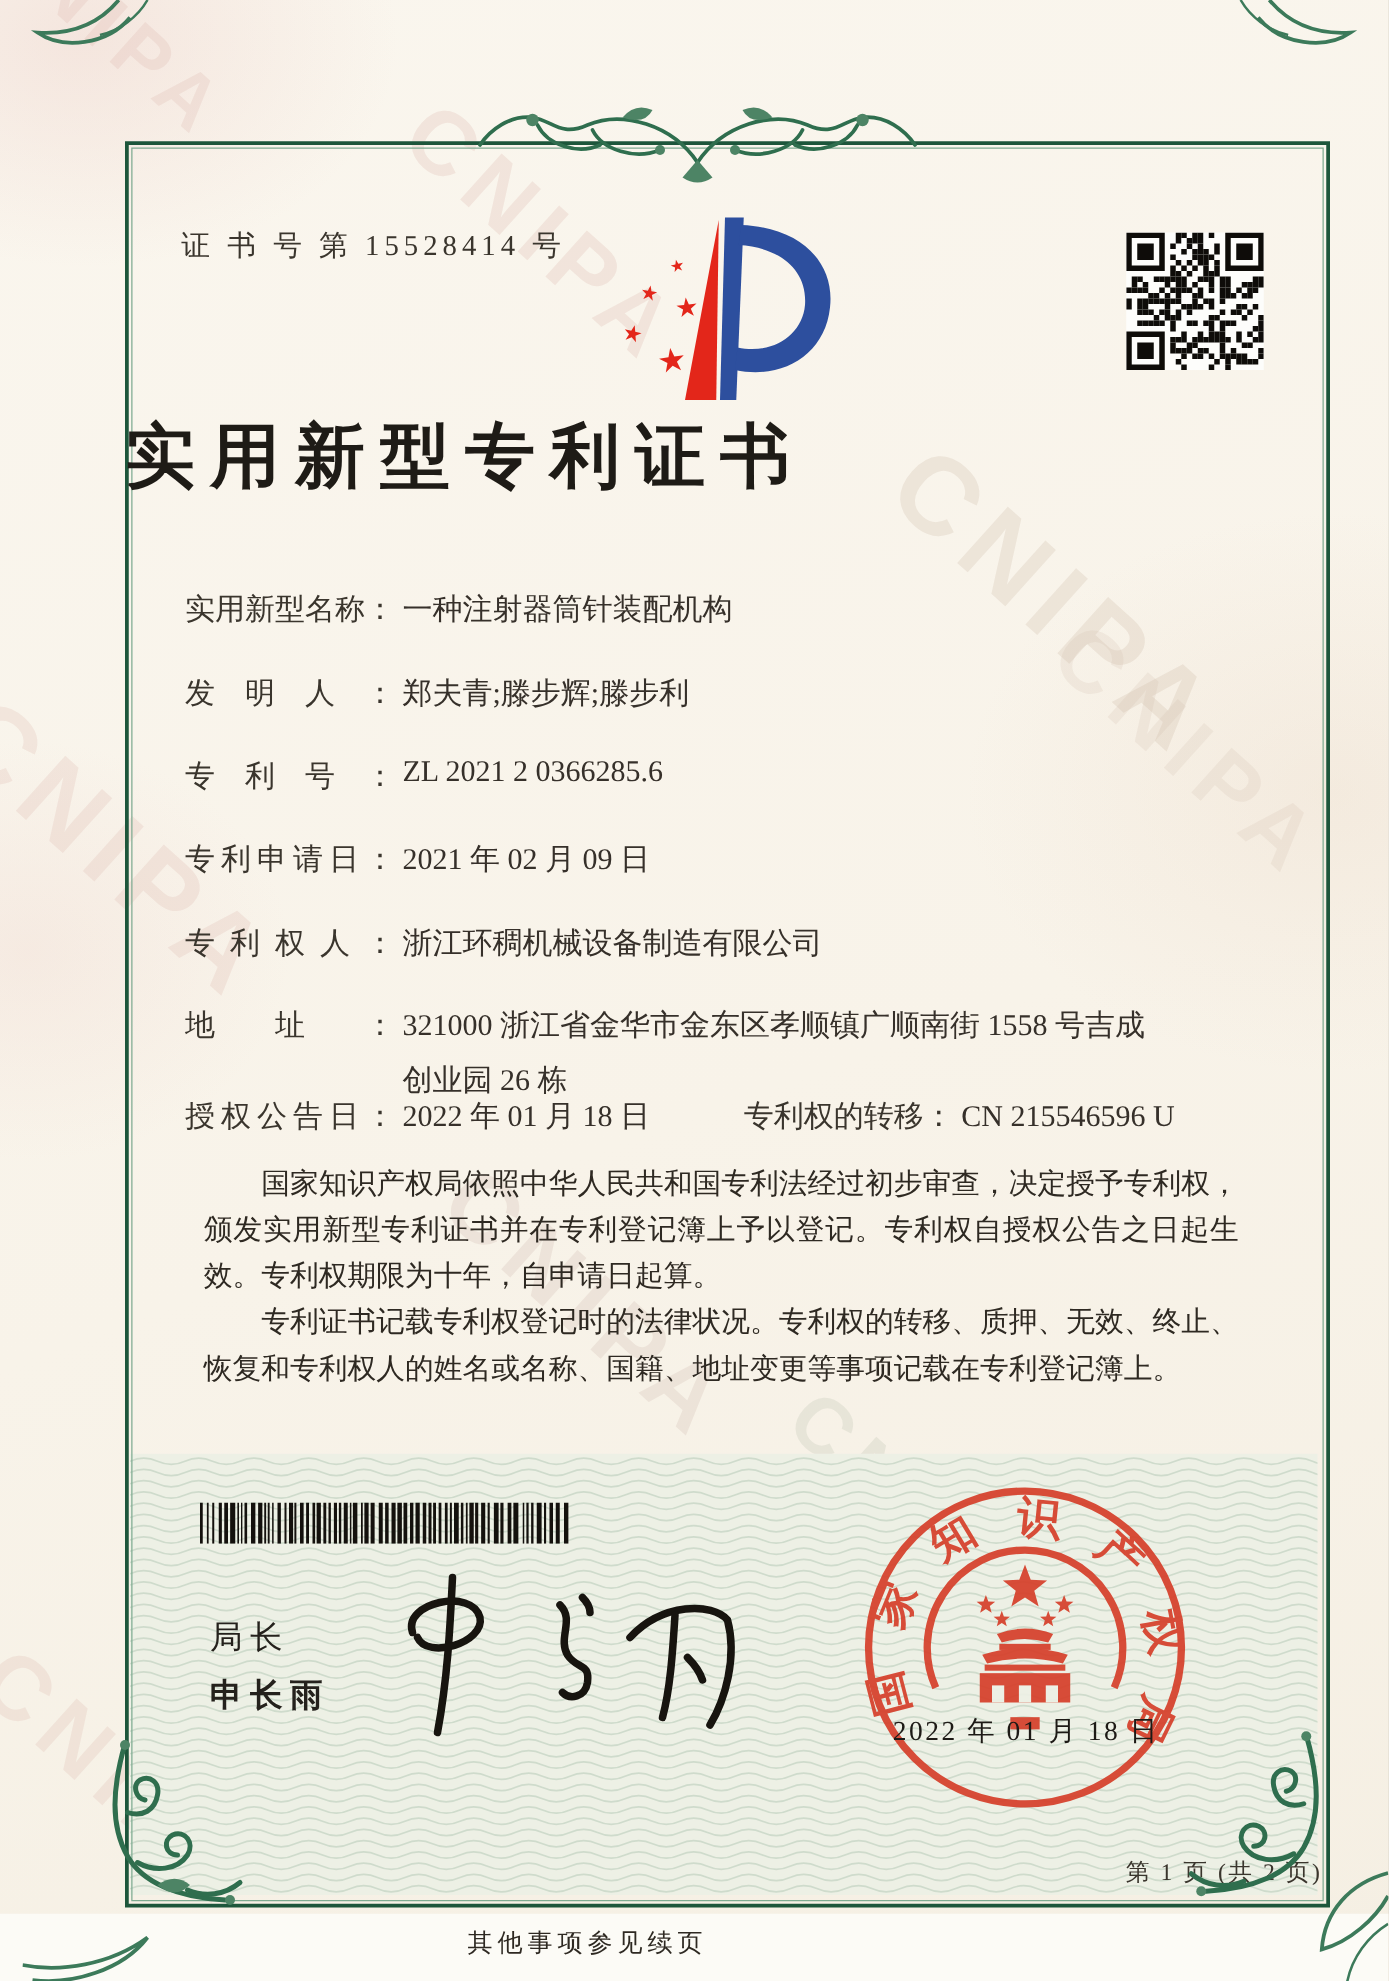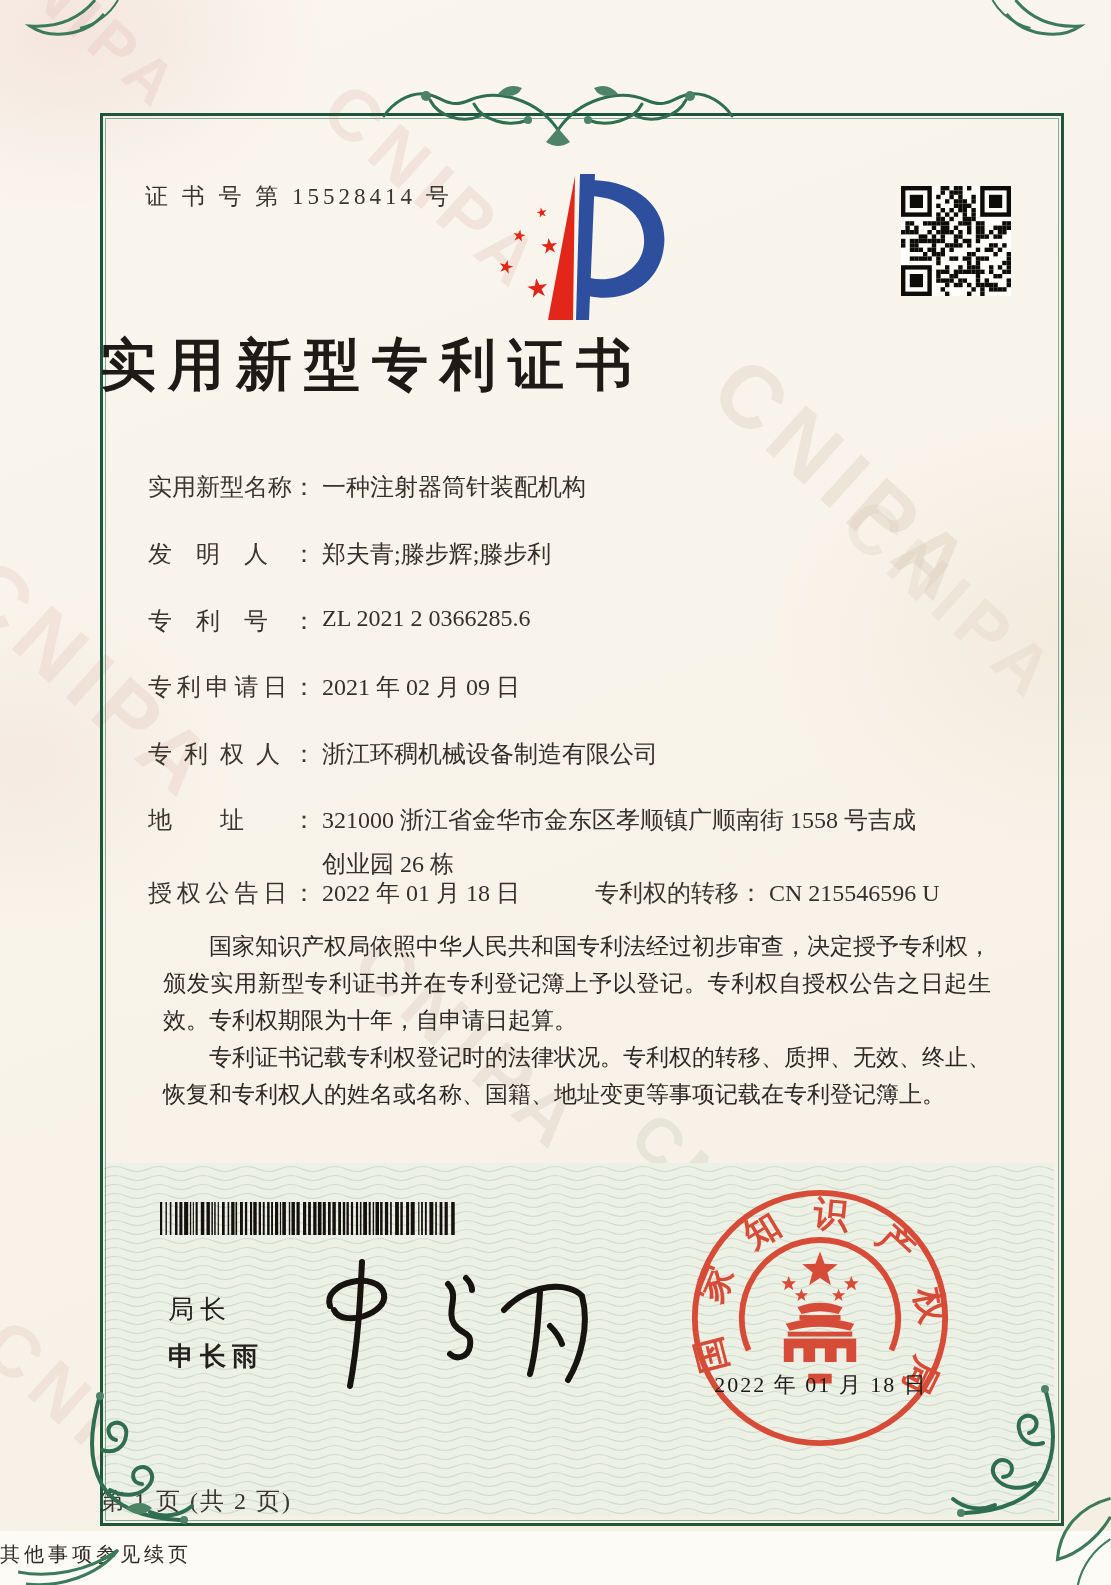--- a/index.html
+++ b/index.html
@@ -34,23 +34,23 @@
     font-size:56px;font-weight:bold;letter-spacing:12px;color:#1e1b16;
   }
   .fld{position:absolute;left:148px;font-size:24px;color:#3a352d;white-space:nowrap;}
   .lbl{display:inline-block;width:168px;text-align:justify;text-align-last:justify;vertical-align:top;}
   .val{display:inline-block;margin-left:6px;color:#36302a;}
   .val2{display:block;margin-left:174px;margin-top:12px;color:#36302a;font-size:24px;}
   .paras{position:absolute;left:163px;top:928px;width:828px;font-size:23px;line-height:37px;color:#2e2922;text-align:justify;}
   .paras p{margin:0;text-indent:2em;}
   .director{font-size:26px;color:#24211c;letter-spacing:6px;}
   .sealdate{position:absolute;left:703px;top:1370px;width:236px;text-align:center;font-size:22px;color:#1d1a16;letter-spacing:2px;z-index:6;}
-  .pageno{position:absolute;left:100px;top:1485px;width:958px;text-align:left;font-size:24px;color:#3a352d;letter-spacing:2px;z-index:5;font-family:Liberation Serif, serif;}
+  .pageno{position:absolute;left:100px;top:1485px;width:958px;text-align:right;font-size:19px;color:#3a352d;letter-spacing:2px;z-index:5;font-family:Liberation Serif, serif;}
   .band{position:absolute;left:0;top:1531px;width:1111px;height:54px;background:#fcfbf6;z-index:2;}
-  .footnote{position:absolute;left:0;top:1541px;width:940px;text-align:left;font-size:20px;color:#2e2922;letter-spacing:4px;z-index:4;}
+  .footnote{position:absolute;left:0;top:1541px;width:940px;text-align:center;font-size:20px;color:#2e2922;letter-spacing:4px;z-index:4;}
   .logo-star{position:absolute;color:#e3261a;line-height:1;}
   svg{display:block;}
 </style>
 </head>
 <body>
 
 <div class="page">
 
   <span class="wm" style="left:-34px;top:-16px;font-size:62px;">CNIPA</span>
   <span class="wm" style="left:300px;top:146px;font-size:72px;color:rgba(214,170,158,.22);">CNIPA</span>

